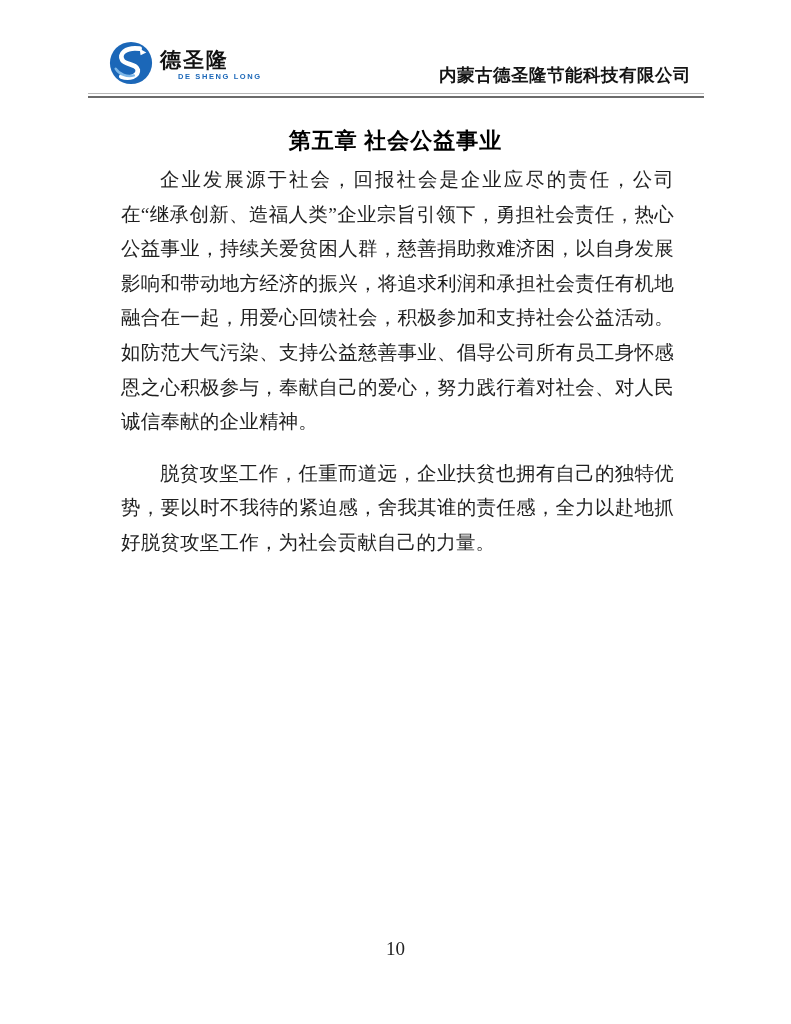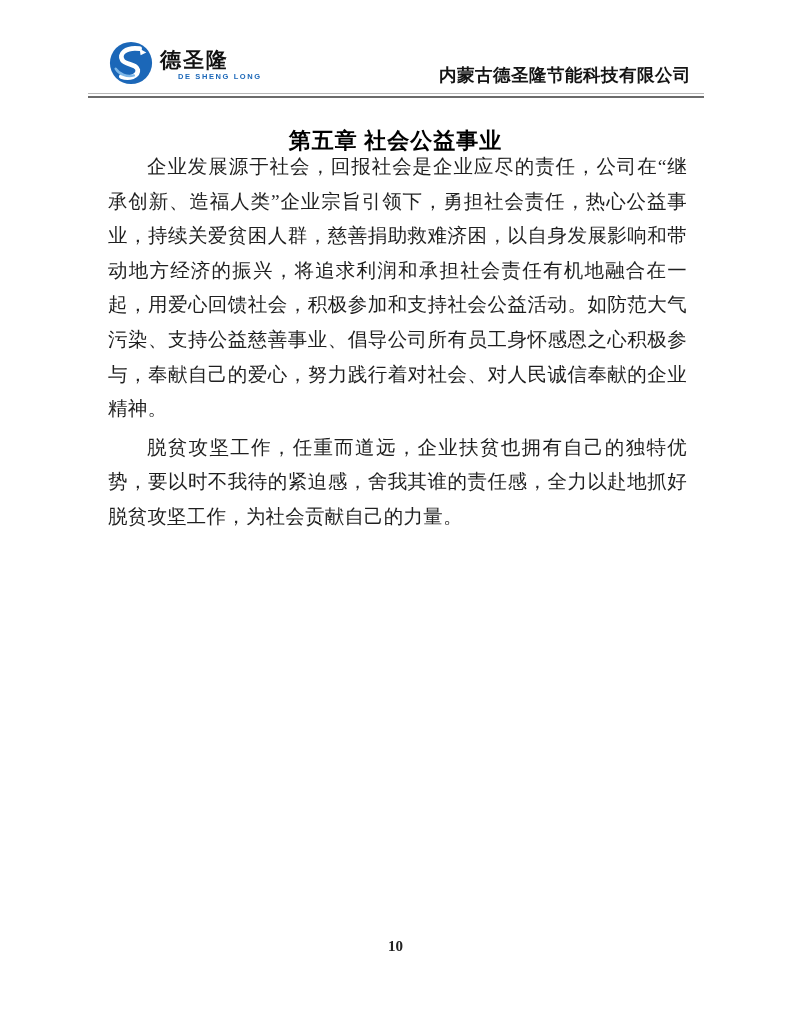--- a/index.html
+++ b/index.html
@@ -78,40 +78,39 @@
     letter-spacing: 1px;
     margin-top: 20px;
   }
   .doc-body {
     position: absolute;
     left: 104px;
     width: 587px;
     top: 146px;
   }
   .doc-body p {
-    margin: 4px;
+    margin: 17px;
     font-size: 19.5px;
     line-height: 34.6px;
     text-align: justify;
     text-justify: inter-ideograph;
     text-indent: 2em;
     color: #1f1f1f;
     letter-spacing: 0.2px;
   }
 
   
   .page-number {
     position: absolute;
     left: 0;
     right: 0;
     top: 938px;
     text-align: center;
-    font-size: 15px;
+    font-size: 19px;
     color: #222222;
-    font-weight: bold;
   }
 </style>
 </head>
 <body>
 
 <div class="page">
 
   <div class="logo">
     <span class="logo-mark">
       <svg width="46" height="46" viewBox="0 0 48 48" aria-hidden="true">

